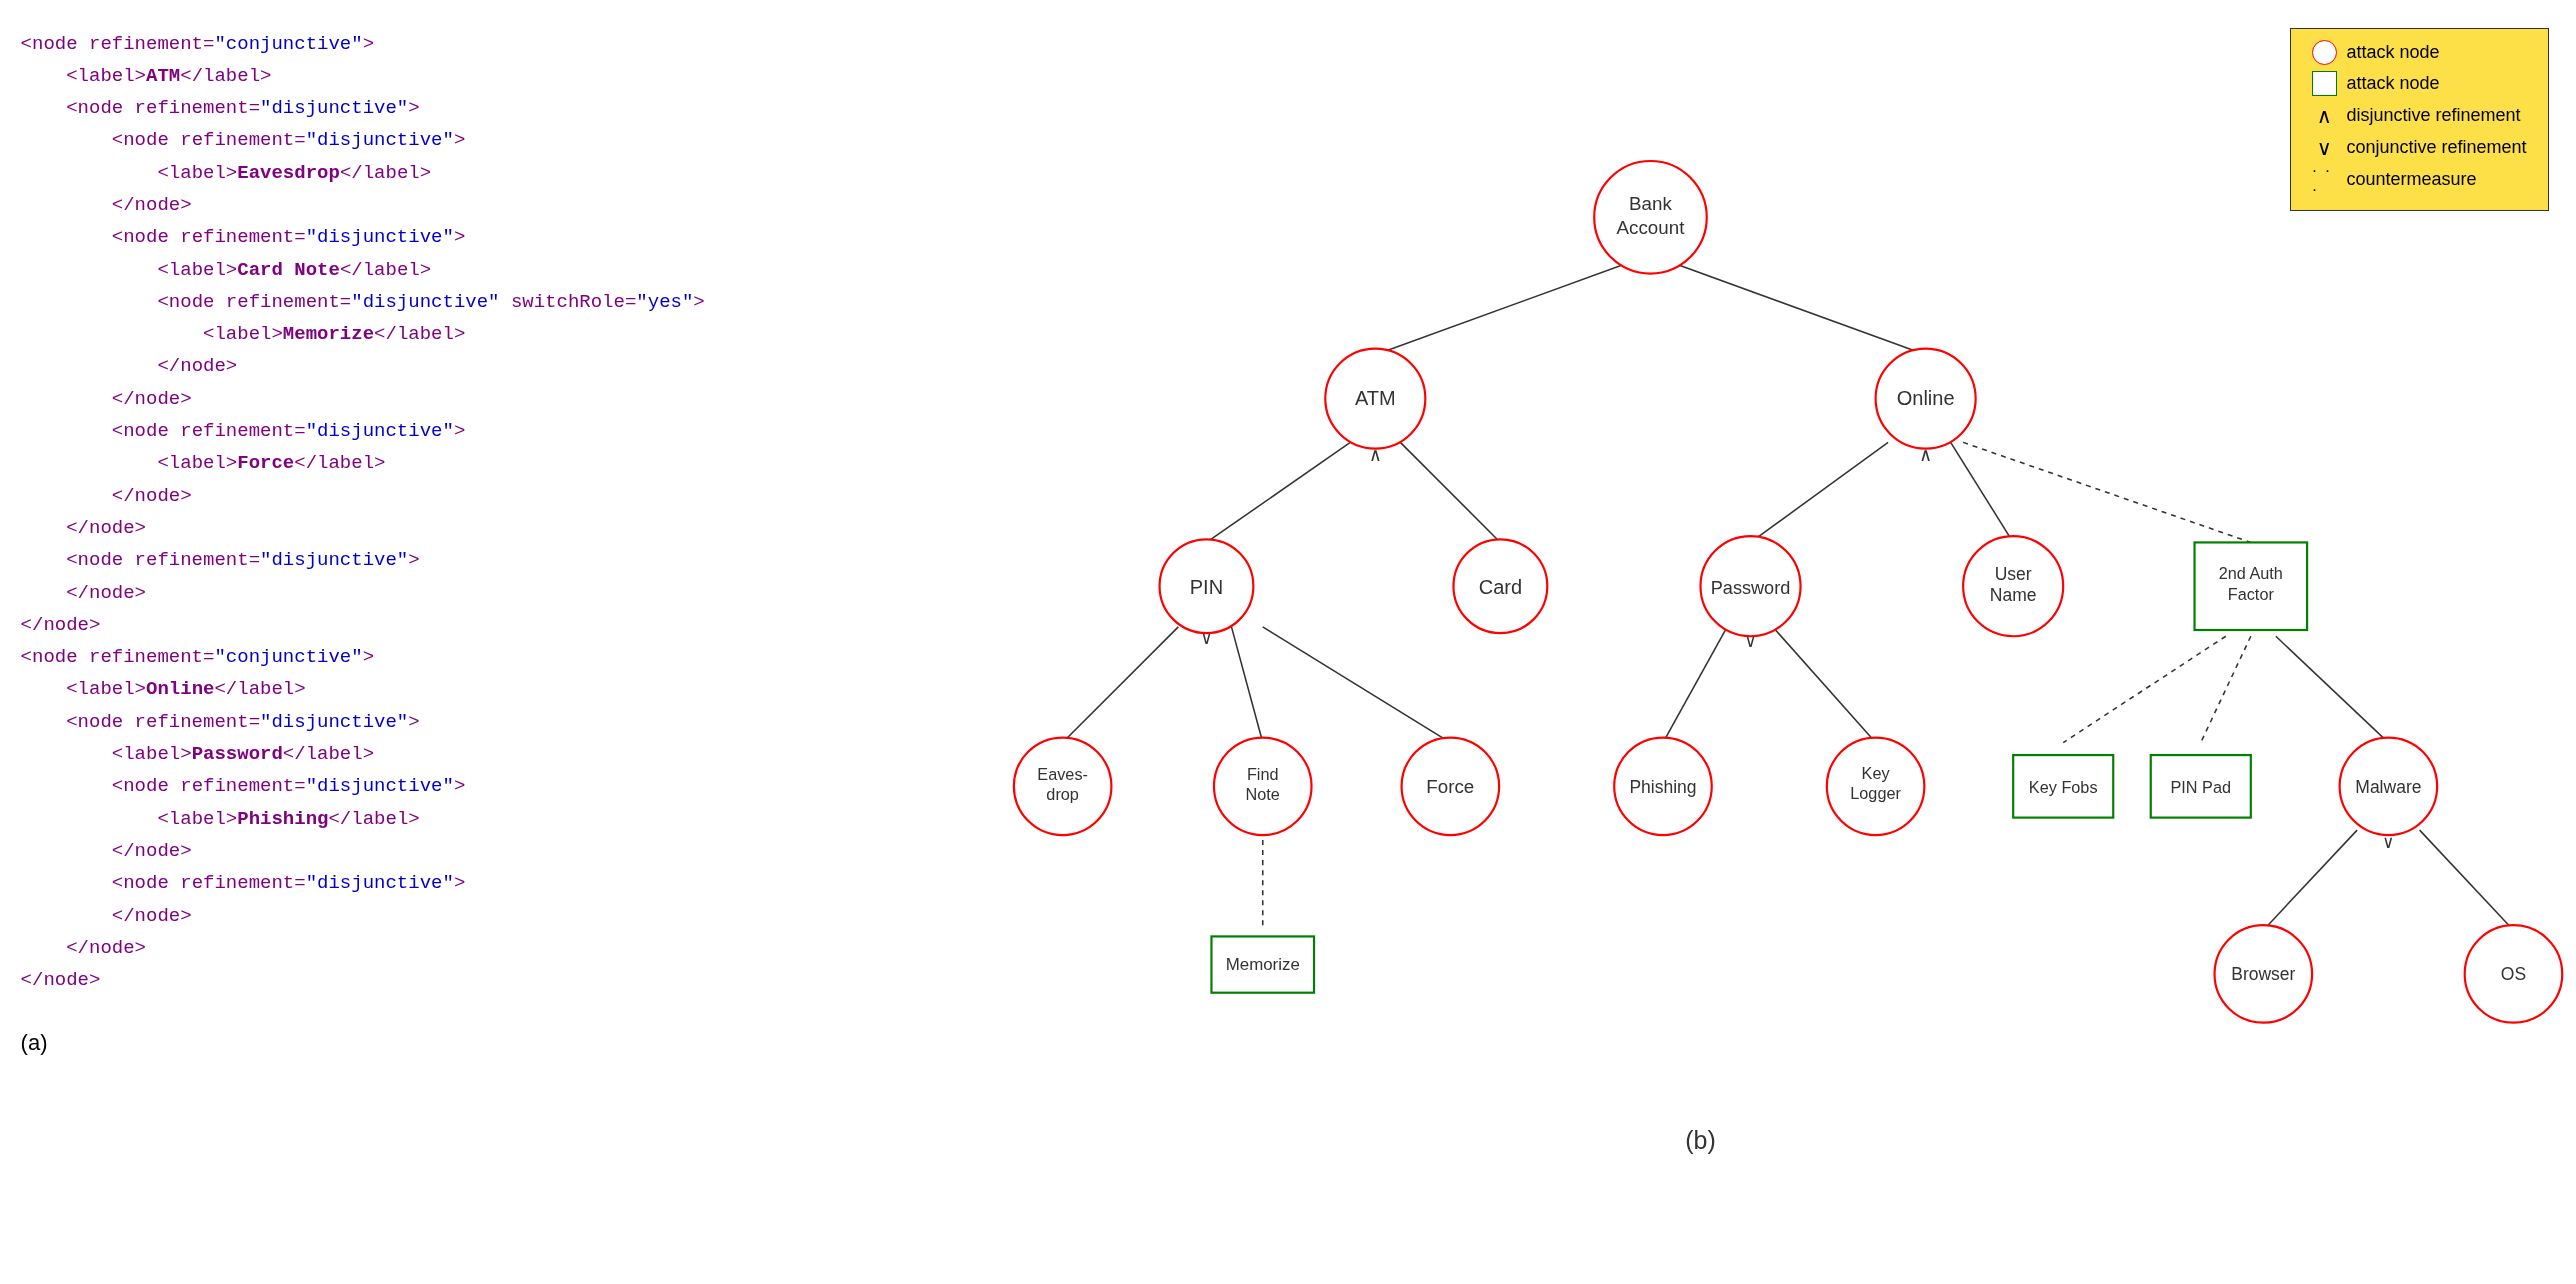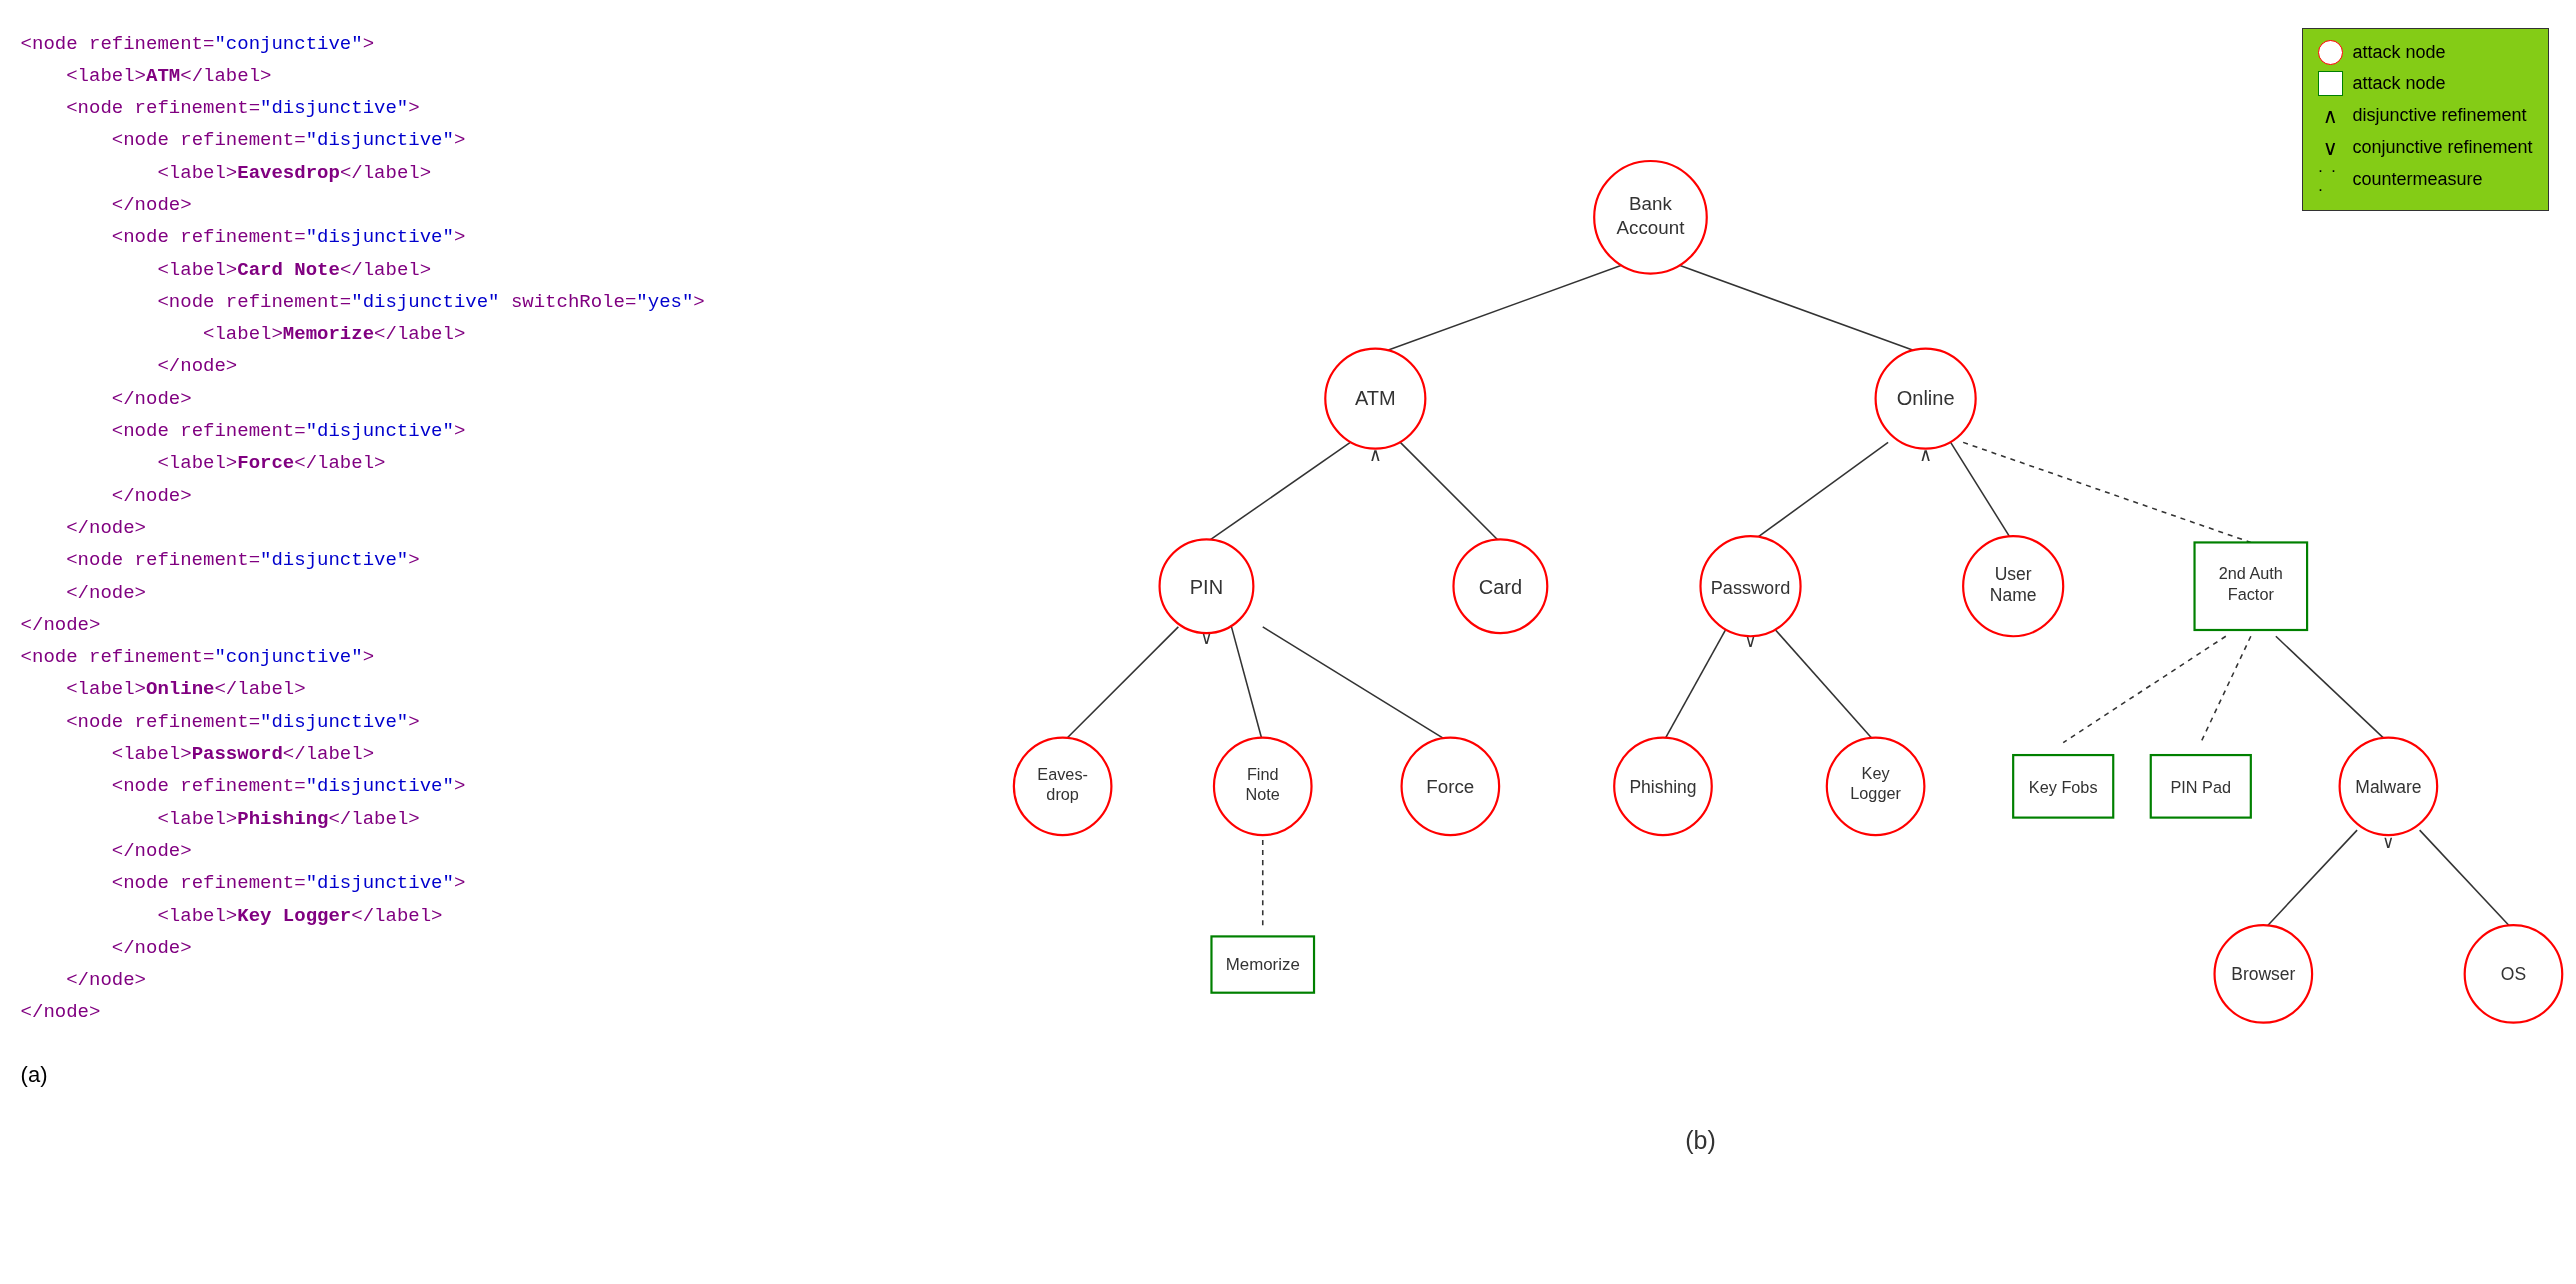--- a/index.html
+++ b/index.html
@@ -41,22 +41,22 @@
       width: 100%;
       height: 100%;
     }
 
     
     .legend {
       position: absolute;
       top: 27.5px;
       right: 27.5px;
       border: 0.7px solid #333;
-      background: #84cc16;
-      padding: 11px 15px;
+      background: #fde047;
+      padding: 11px 21px;
       font-family: Arial, sans-serif;
       font-size: 18px;
     }
 
     .legend-item {
       display: flex;
       align-items: center;
       margin-bottom: 6.9px;
       gap: 9.6px;
     }
@@ -112,21 +112,20 @@
   <div class="xml-line">    <span class="tag">&lt;/node&gt;</span></div>
   <div class="xml-line"><span class="tag">&lt;/node&gt;</span></div>
   <div class="xml-line"><span class="tag">&lt;node refinement=<span class="attrval">"conjunctive"</span>&gt;</span></div>
   <div class="xml-line">    <span class="tag">&lt;label&gt;<strong>Online</strong>&lt;/label&gt;</span></div>
   <div class="xml-line">    <span class="tag">&lt;node refinement=<span class="attrval">"disjunctive"</span>&gt;</span></div>
   <div class="xml-line">        <span class="tag">&lt;label&gt;<strong>Password</strong>&lt;/label&gt;</span></div>
   <div class="xml-line">        <span class="tag">&lt;node refinement=<span class="attrval">"disjunctive"</span>&gt;</span></div>
   <div class="xml-line">            <span class="tag">&lt;label&gt;<strong>Phishing</strong>&lt;/label&gt;</span></div>
   <div class="xml-line">        <span class="tag">&lt;/node&gt;</span></div>
   <div class="xml-line">        <span class="tag">&lt;node refinement=<span class="attrval">"disjunctive"</span>&gt;</span></div>
-  <div class="xml-line">            <span class="tag">&lt;label&gt;<strong>Key Logger</strong>&lt;/label&gt;</span></div>
   <div class="xml-line">        <span class="tag">&lt;/node&gt;</span></div>
   <div class="xml-line">    <span class="tag">&lt;/node&gt;</span></div>
   <div class="xml-line"><span class="tag">&lt;/node&gt;</span></div>
   <div style="margin-top:27.5px; font-family: Arial, sans-serif; font-size:22px; font-weight:normal;">(a)</div>
 </div>
 
 <div class="right-panel">
 
   <svg class="tree-svg" viewBox="0 0 2800 1700" xmlns="http://www.w3.org/2000/svg">
 

